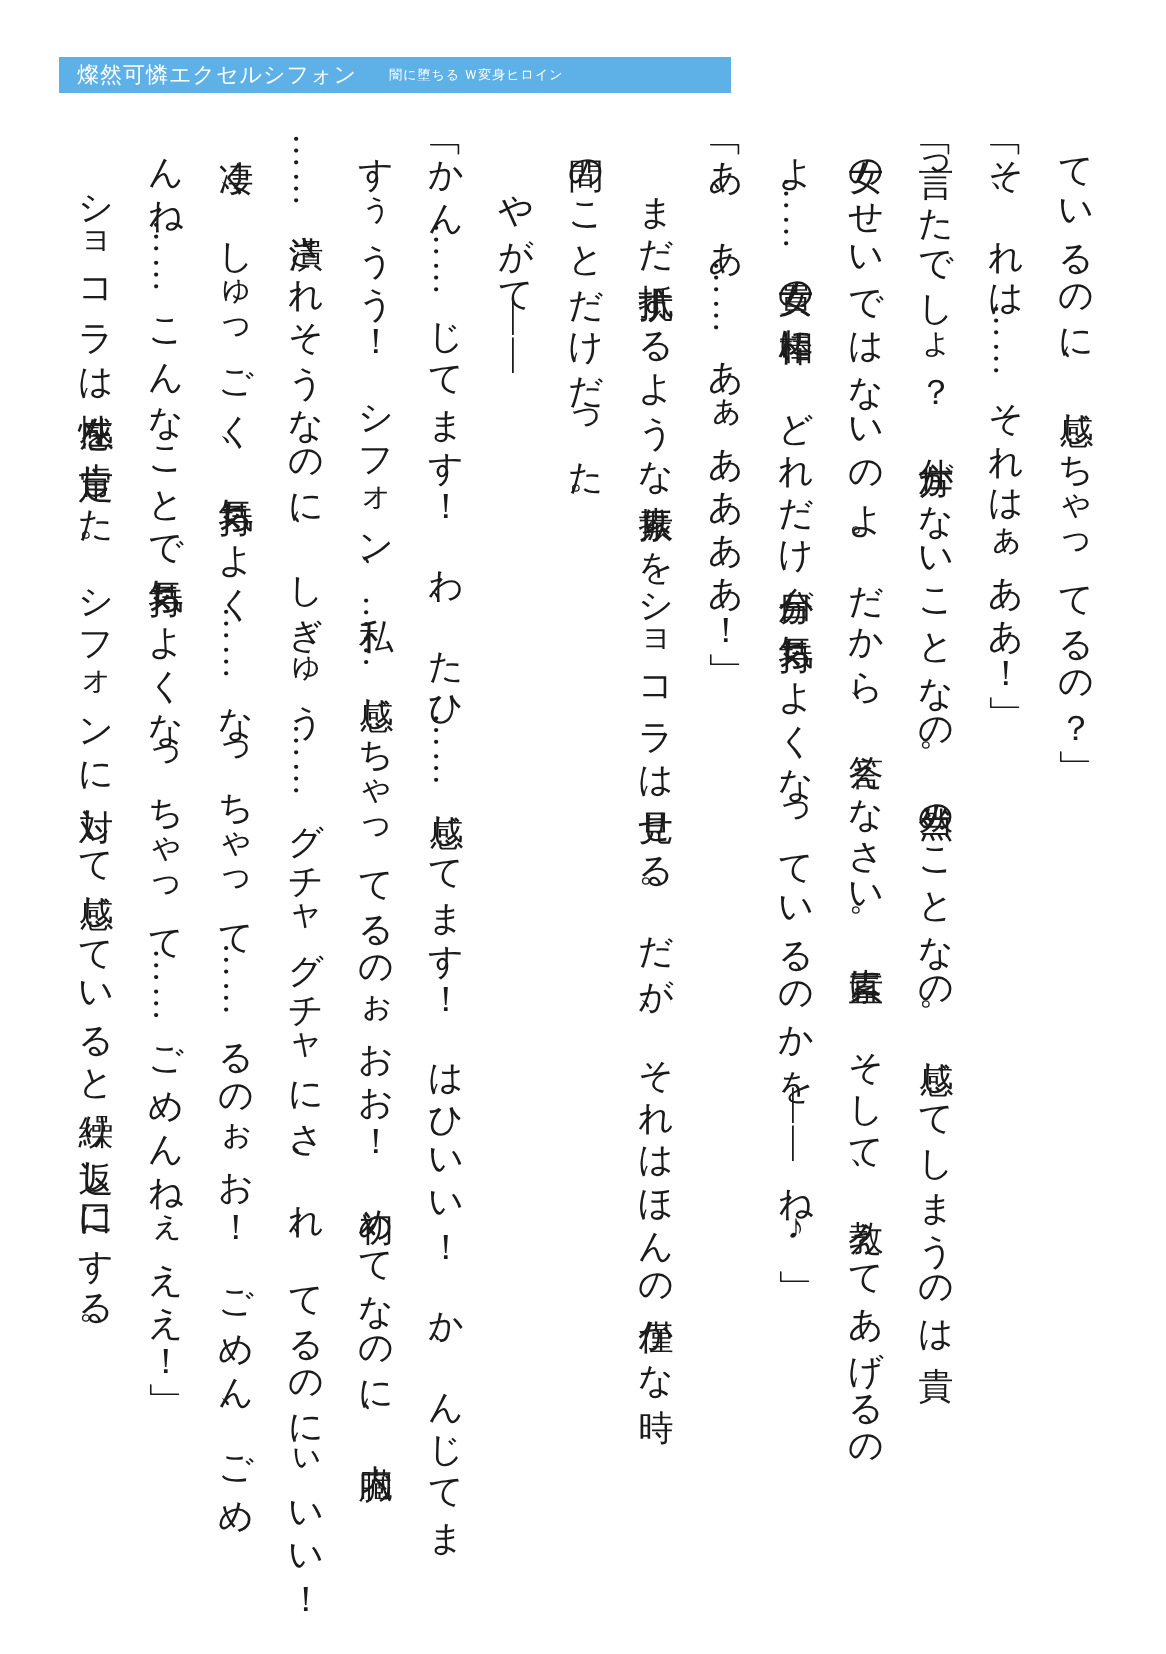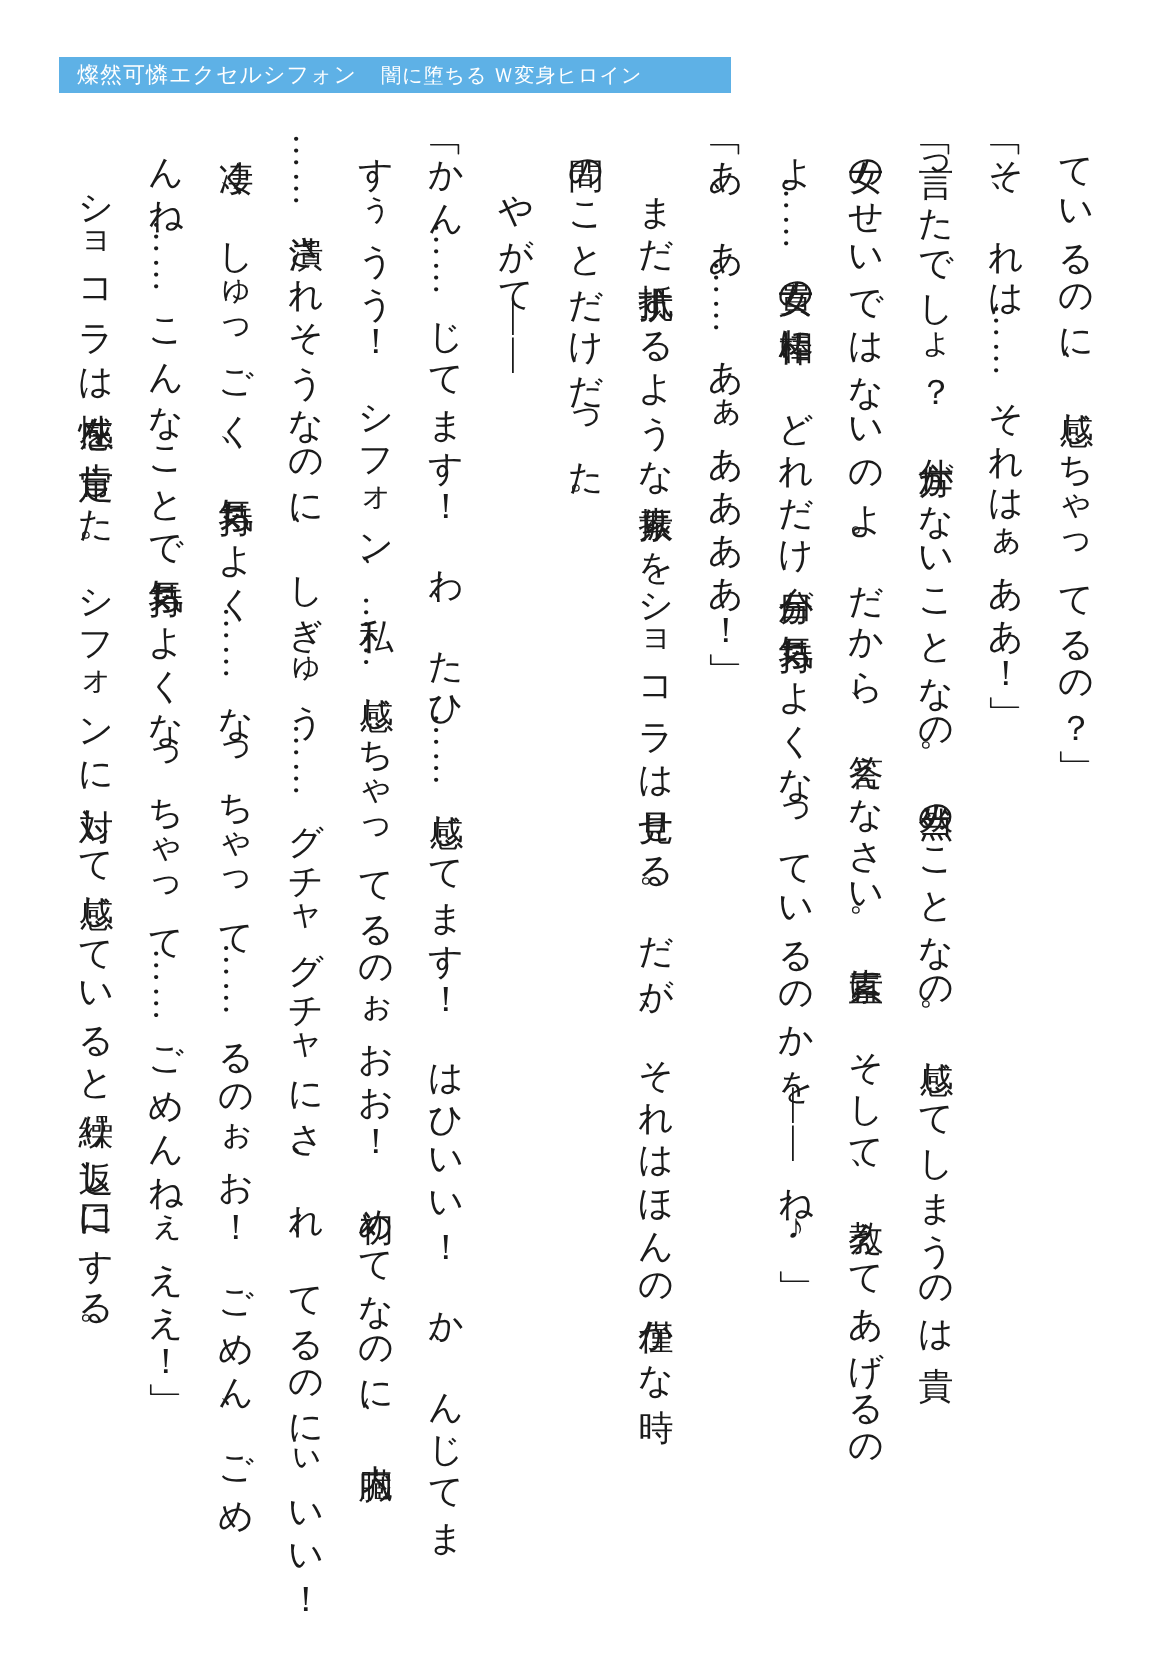--- a/index.html
+++ b/index.html
@@ -26,22 +26,22 @@
     align-items: center;
     padding-left: 18px;
     box-sizing: border-box;
   }
   .header-title {
     font-size: 22px;
     letter-spacing: 1px;
     white-space: nowrap;
   }
   .header-subtitle {
-    font-size: 20px;
-    margin-left: 24px;
+    font-size: 13px;
+    margin-left: 32px;
     letter-spacing: 1px;
     white-space: nowrap;
   }
   
   .text-area {
     position: absolute;
     top: 133px;
     right: 56px;
     width: 1054px;
     height: 1440px;

